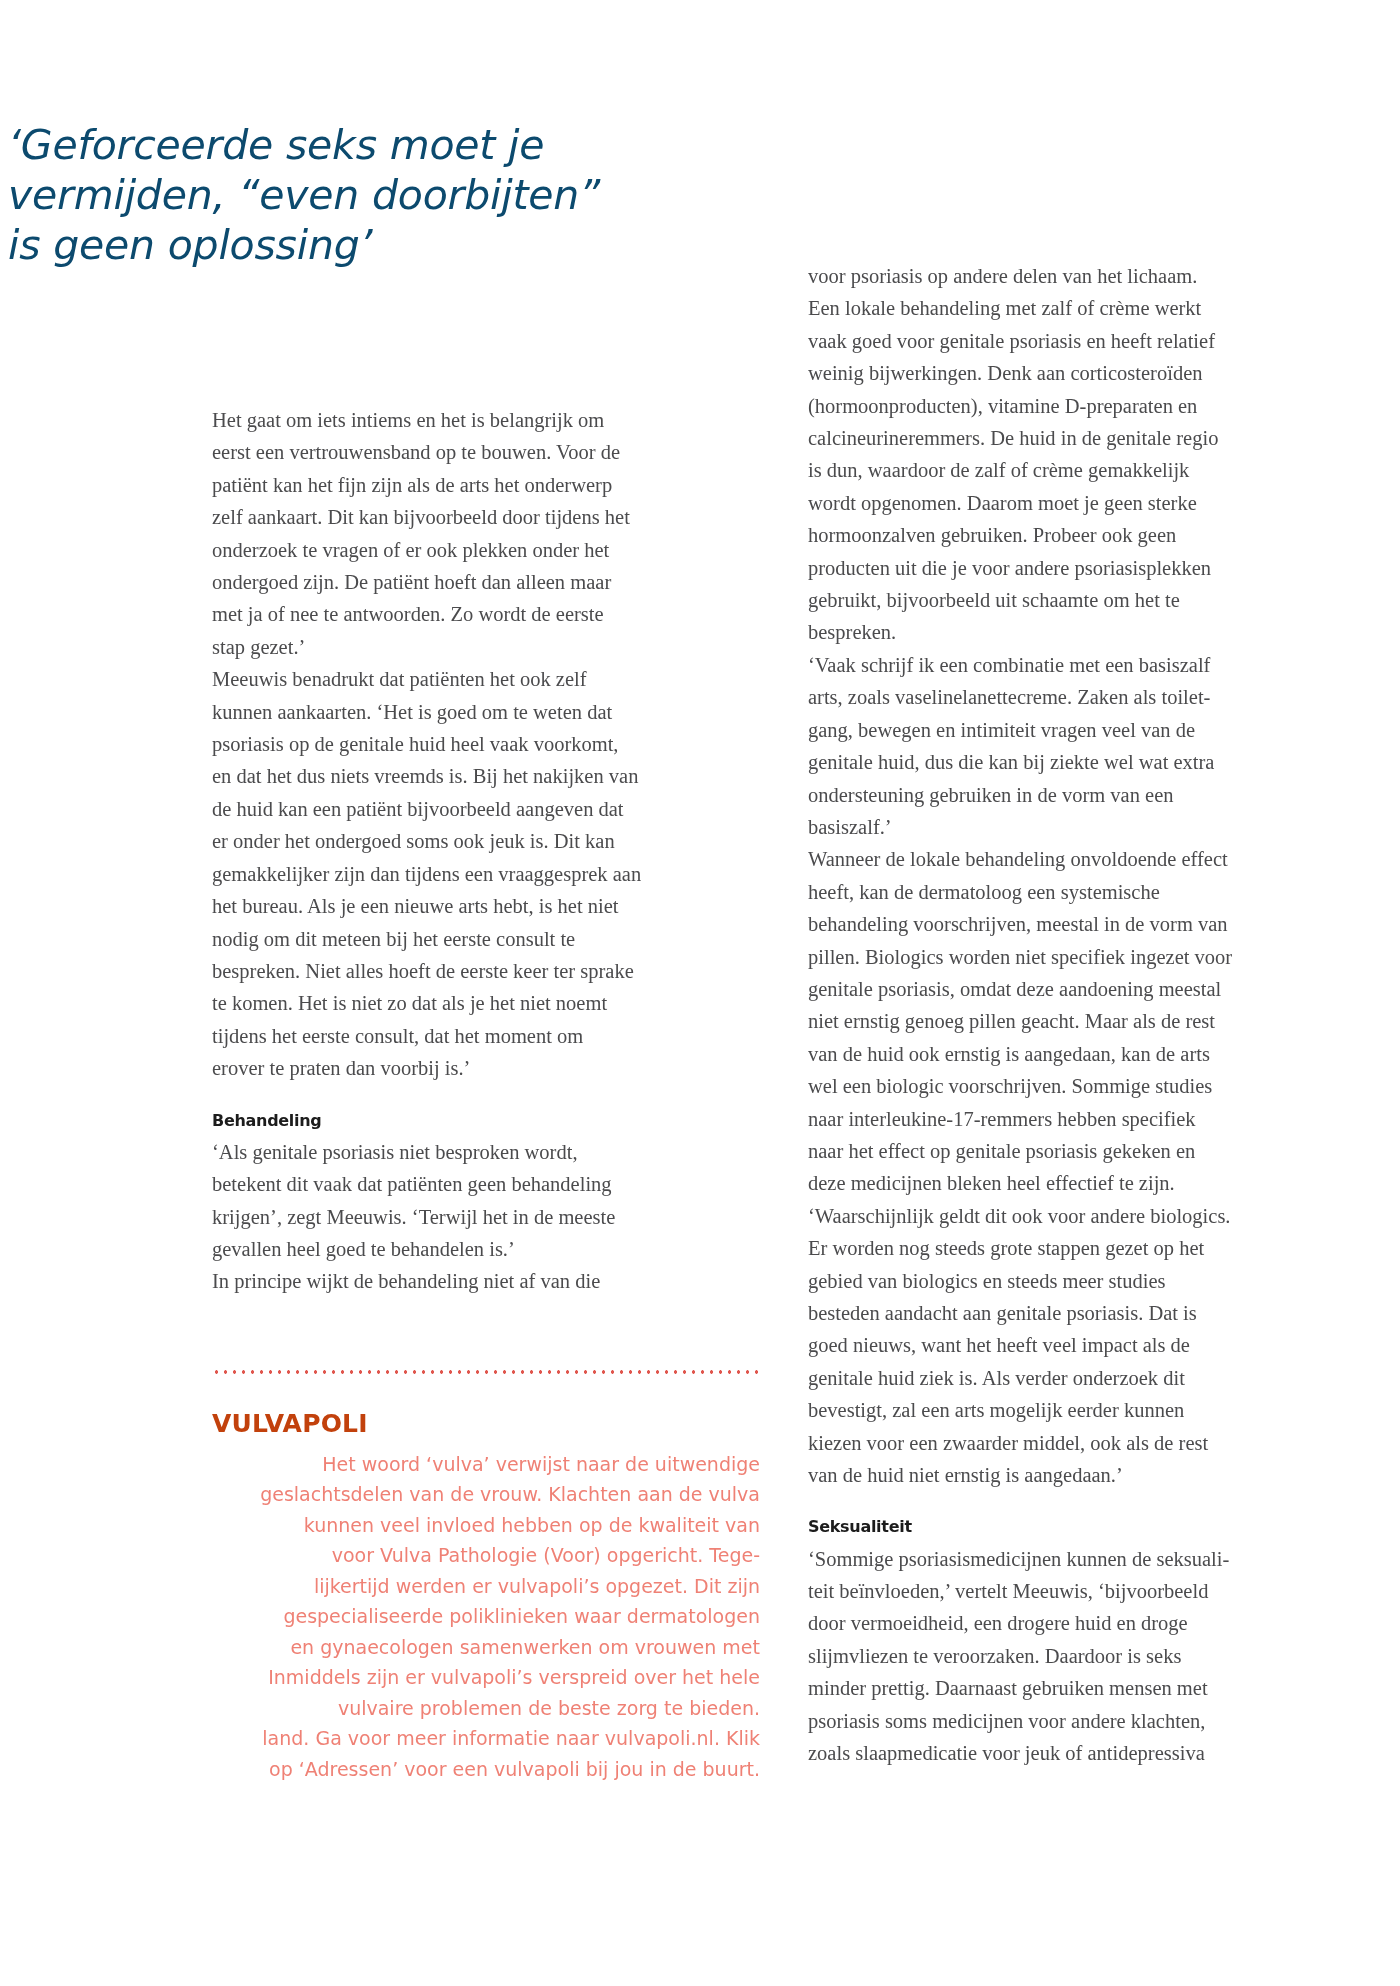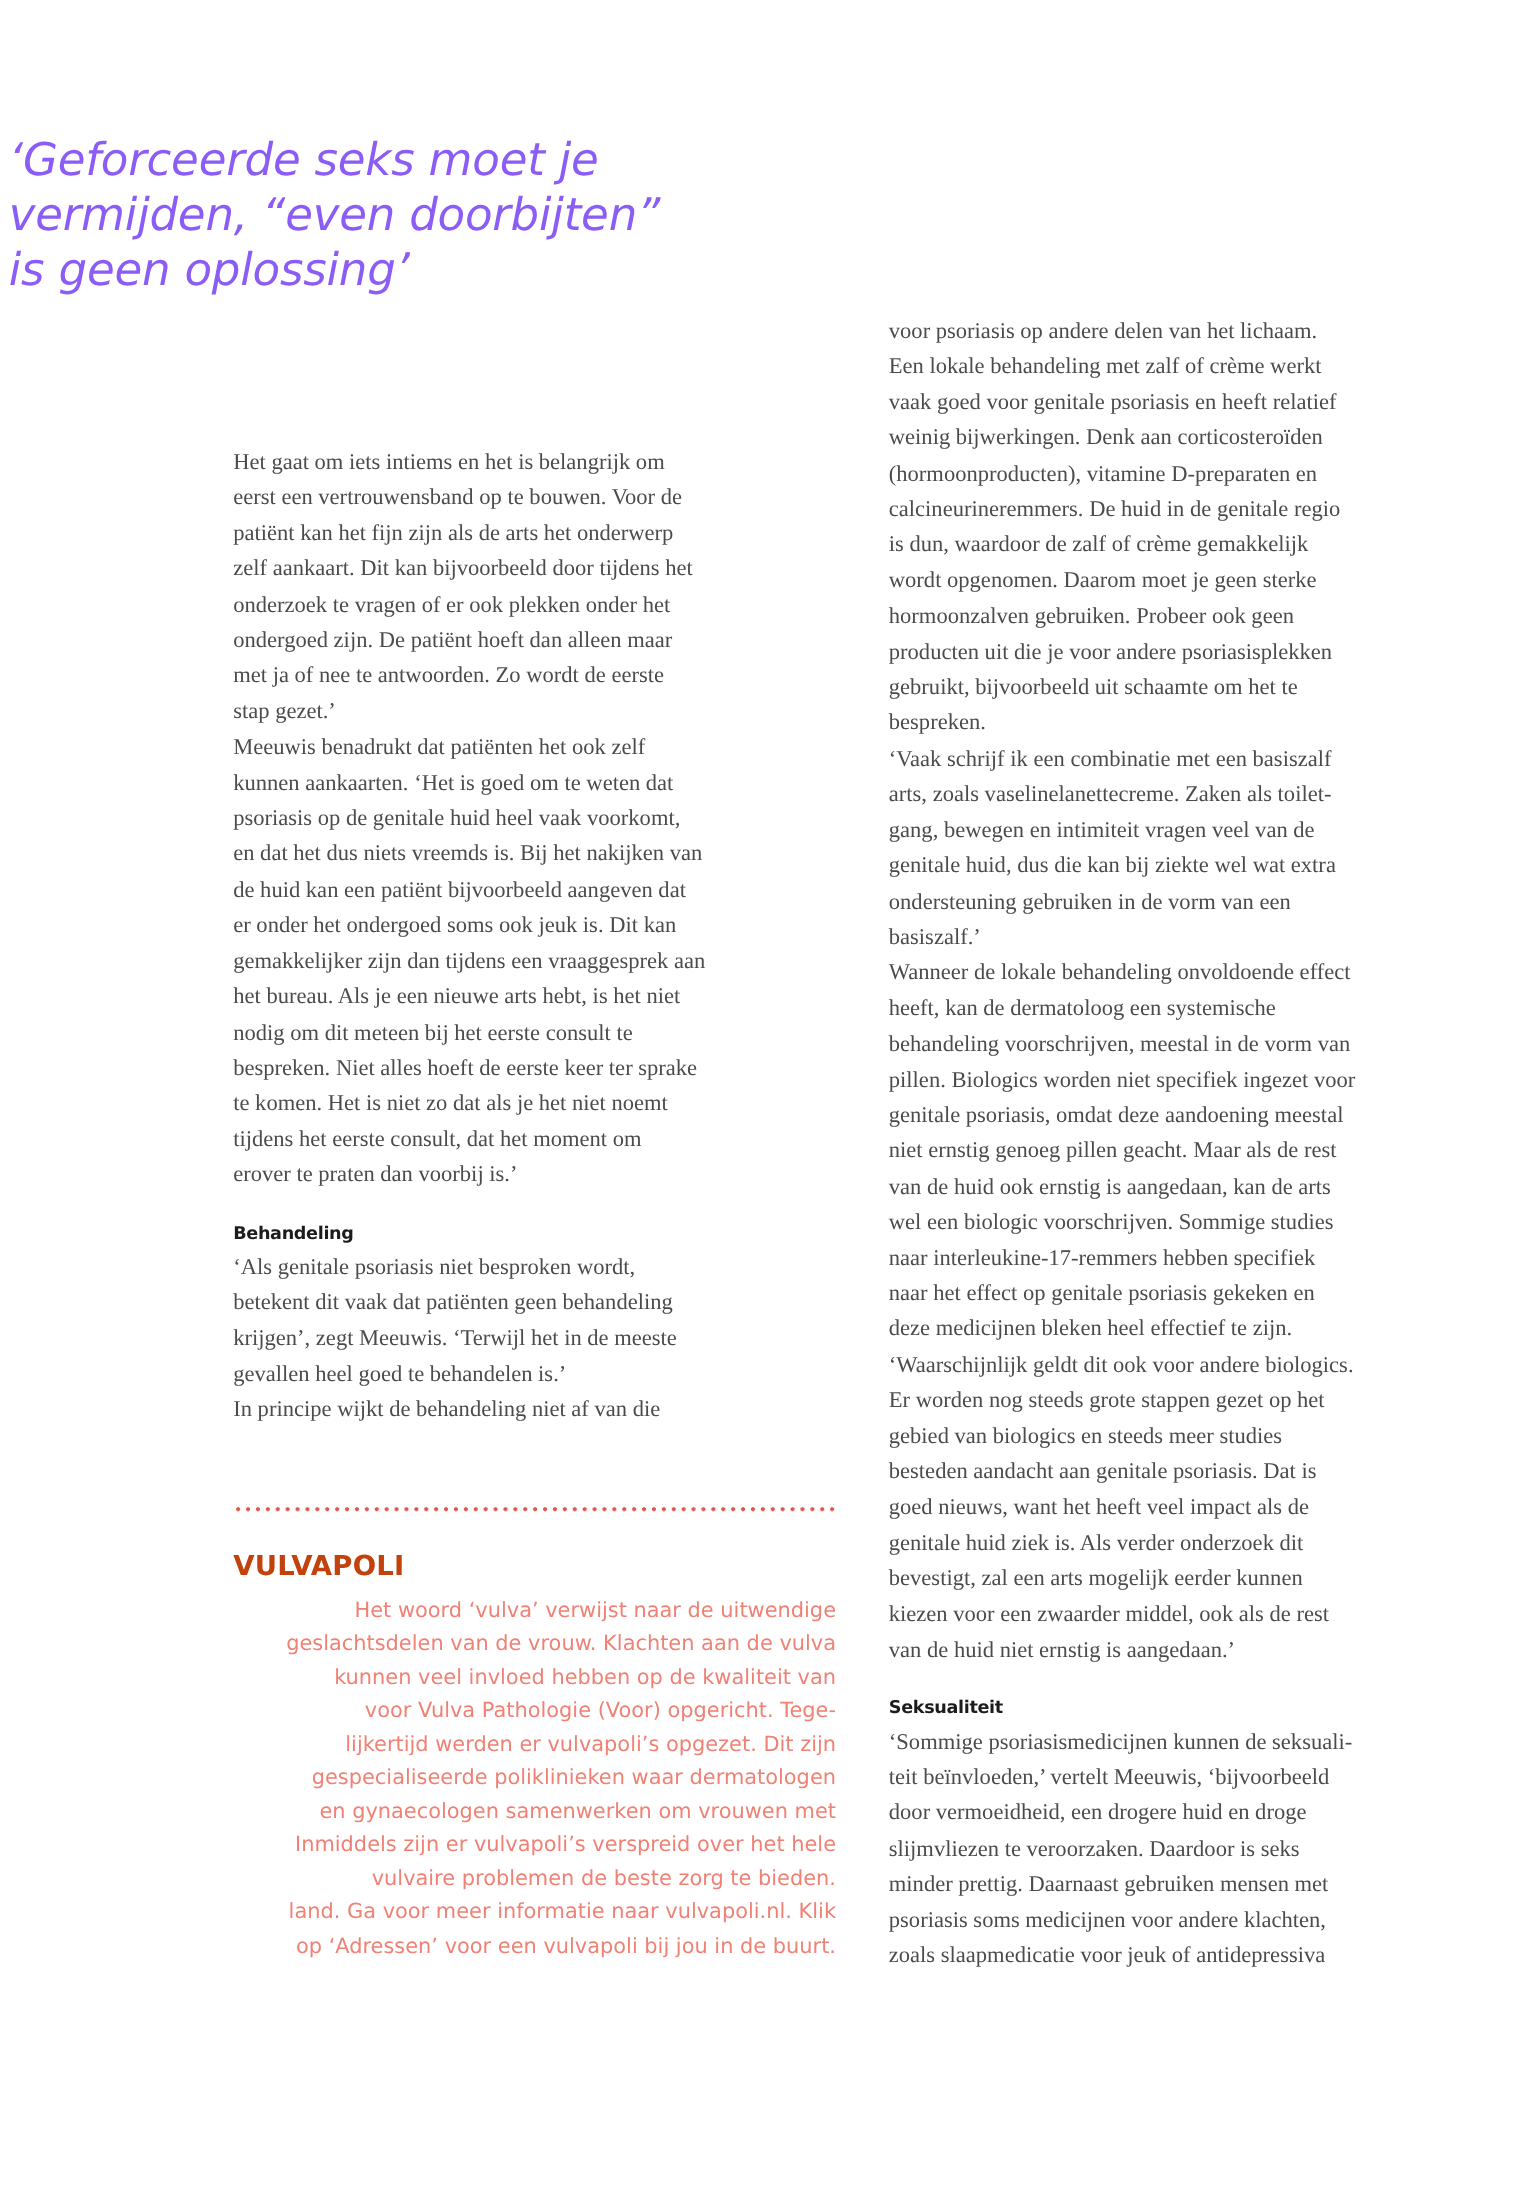--- a/index.html
+++ b/index.html
@@ -27,42 +27,42 @@
   .headline {
     position: absolute;
     left: 8px;
     top: 120px;
     width: 760px;
     font-family: "DejaVu Sans", sans-serif;
     font-style: italic;
     font-weight: 400;
     font-size: 41px;
     line-height: 1.22;
-    color: #8b5cf6;
+    color: #0c4a6e;
     letter-spacing: -0.2px;
   }
   .headline .hl-line { display: block; white-space: pre; }
 
   
   .col {
     position: absolute;
     font-family: "Liberation Serif", serif;
     font-size: 20.5px;
     line-height: 32.4px;
     color: #4b4b4d;
     text-align: left;
   }
   .col-left {
     left: 212px;
     top: 404px;
     width: 540px;
   }
   .col-right {
     left: 808px;
-    top: 285px;
+    top: 260px;
     width: 548px;
   }
 
   .para { margin: 0; }
   .para + .para { margin-top: 0; }
 
   
   .subhead {
     font-family: "DejaVu Sans", sans-serif;
     font-weight: bold;

